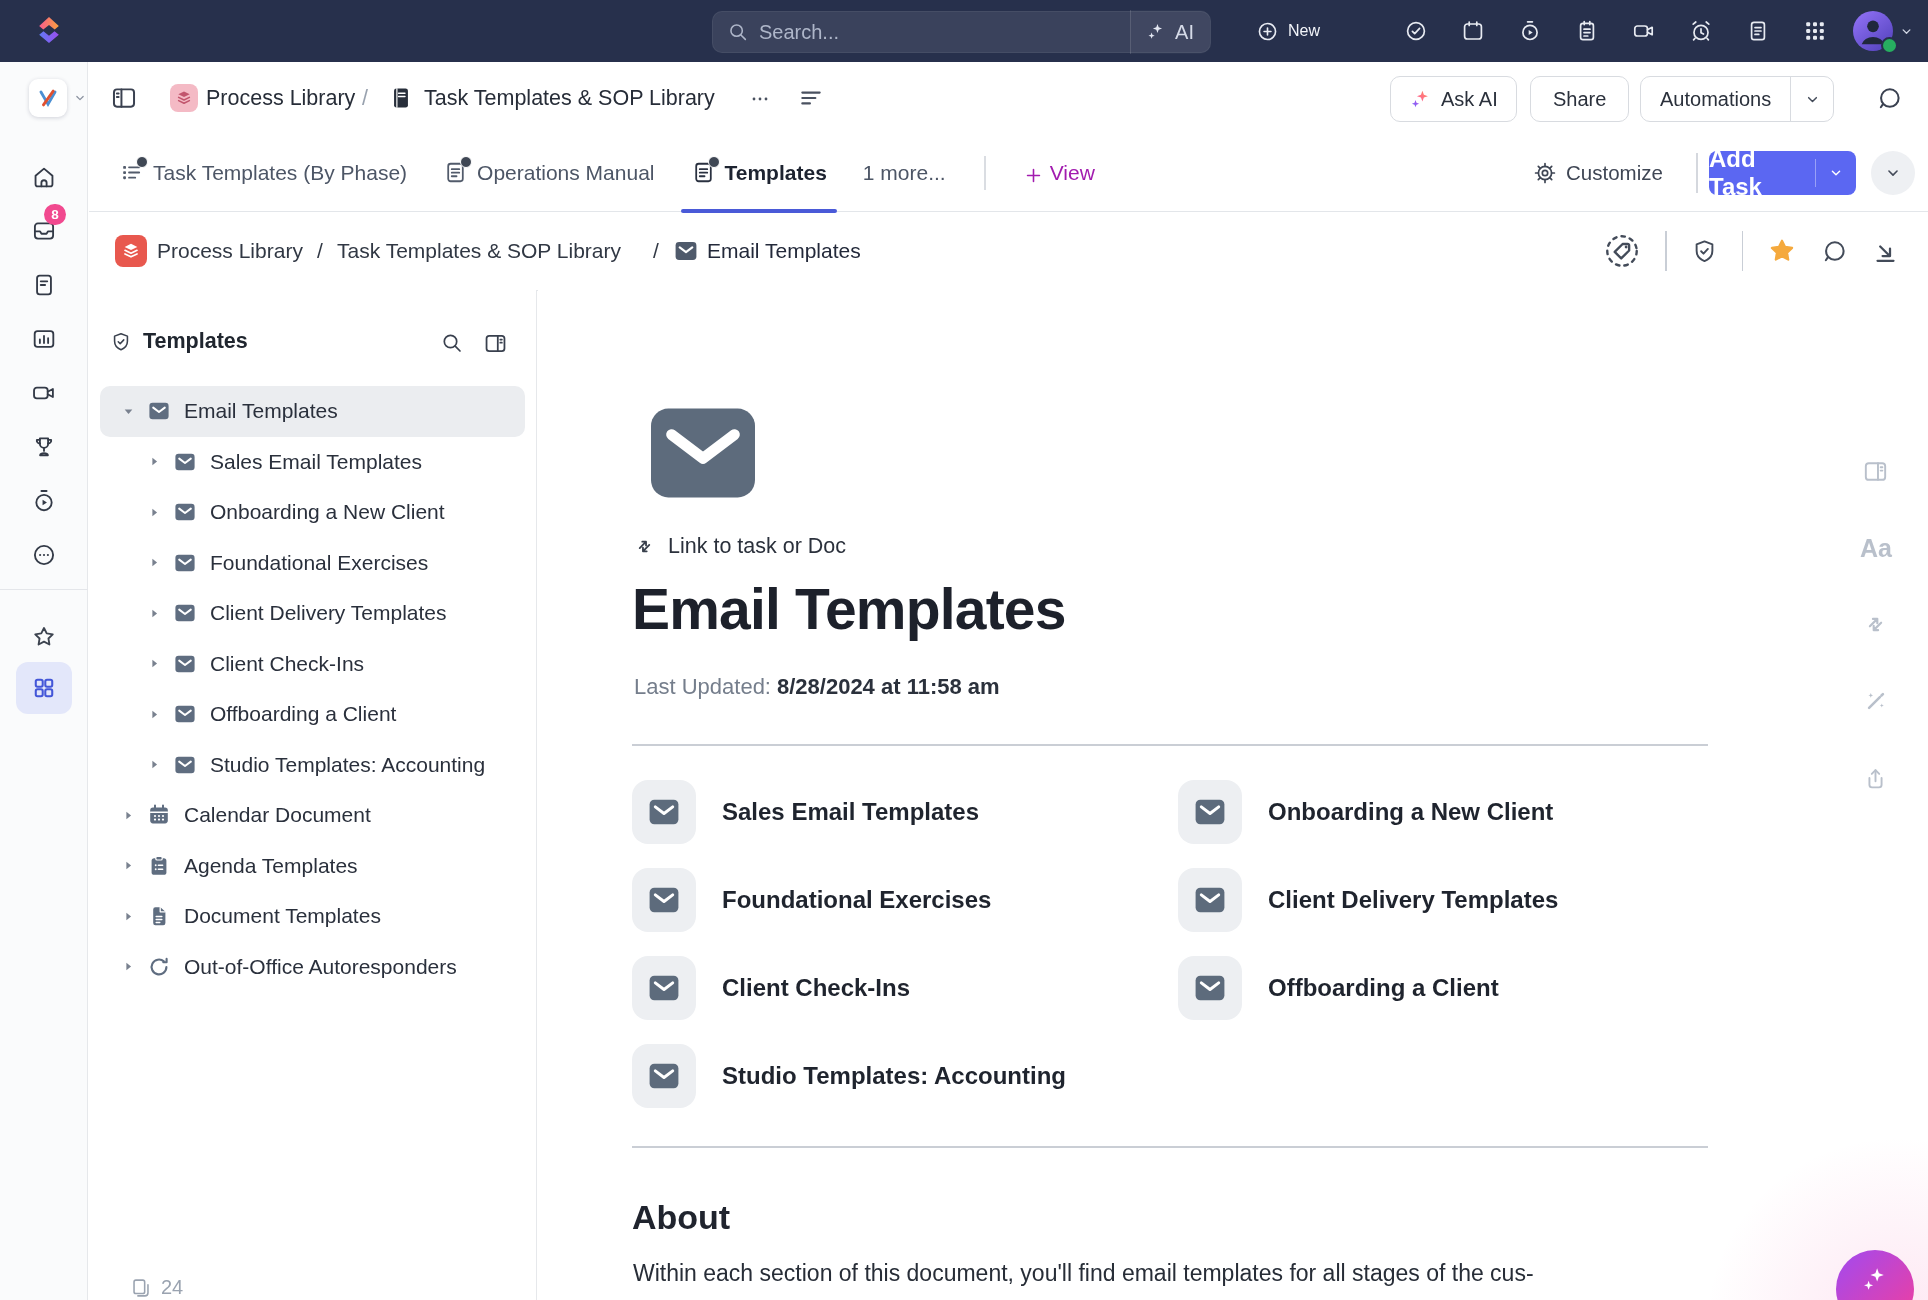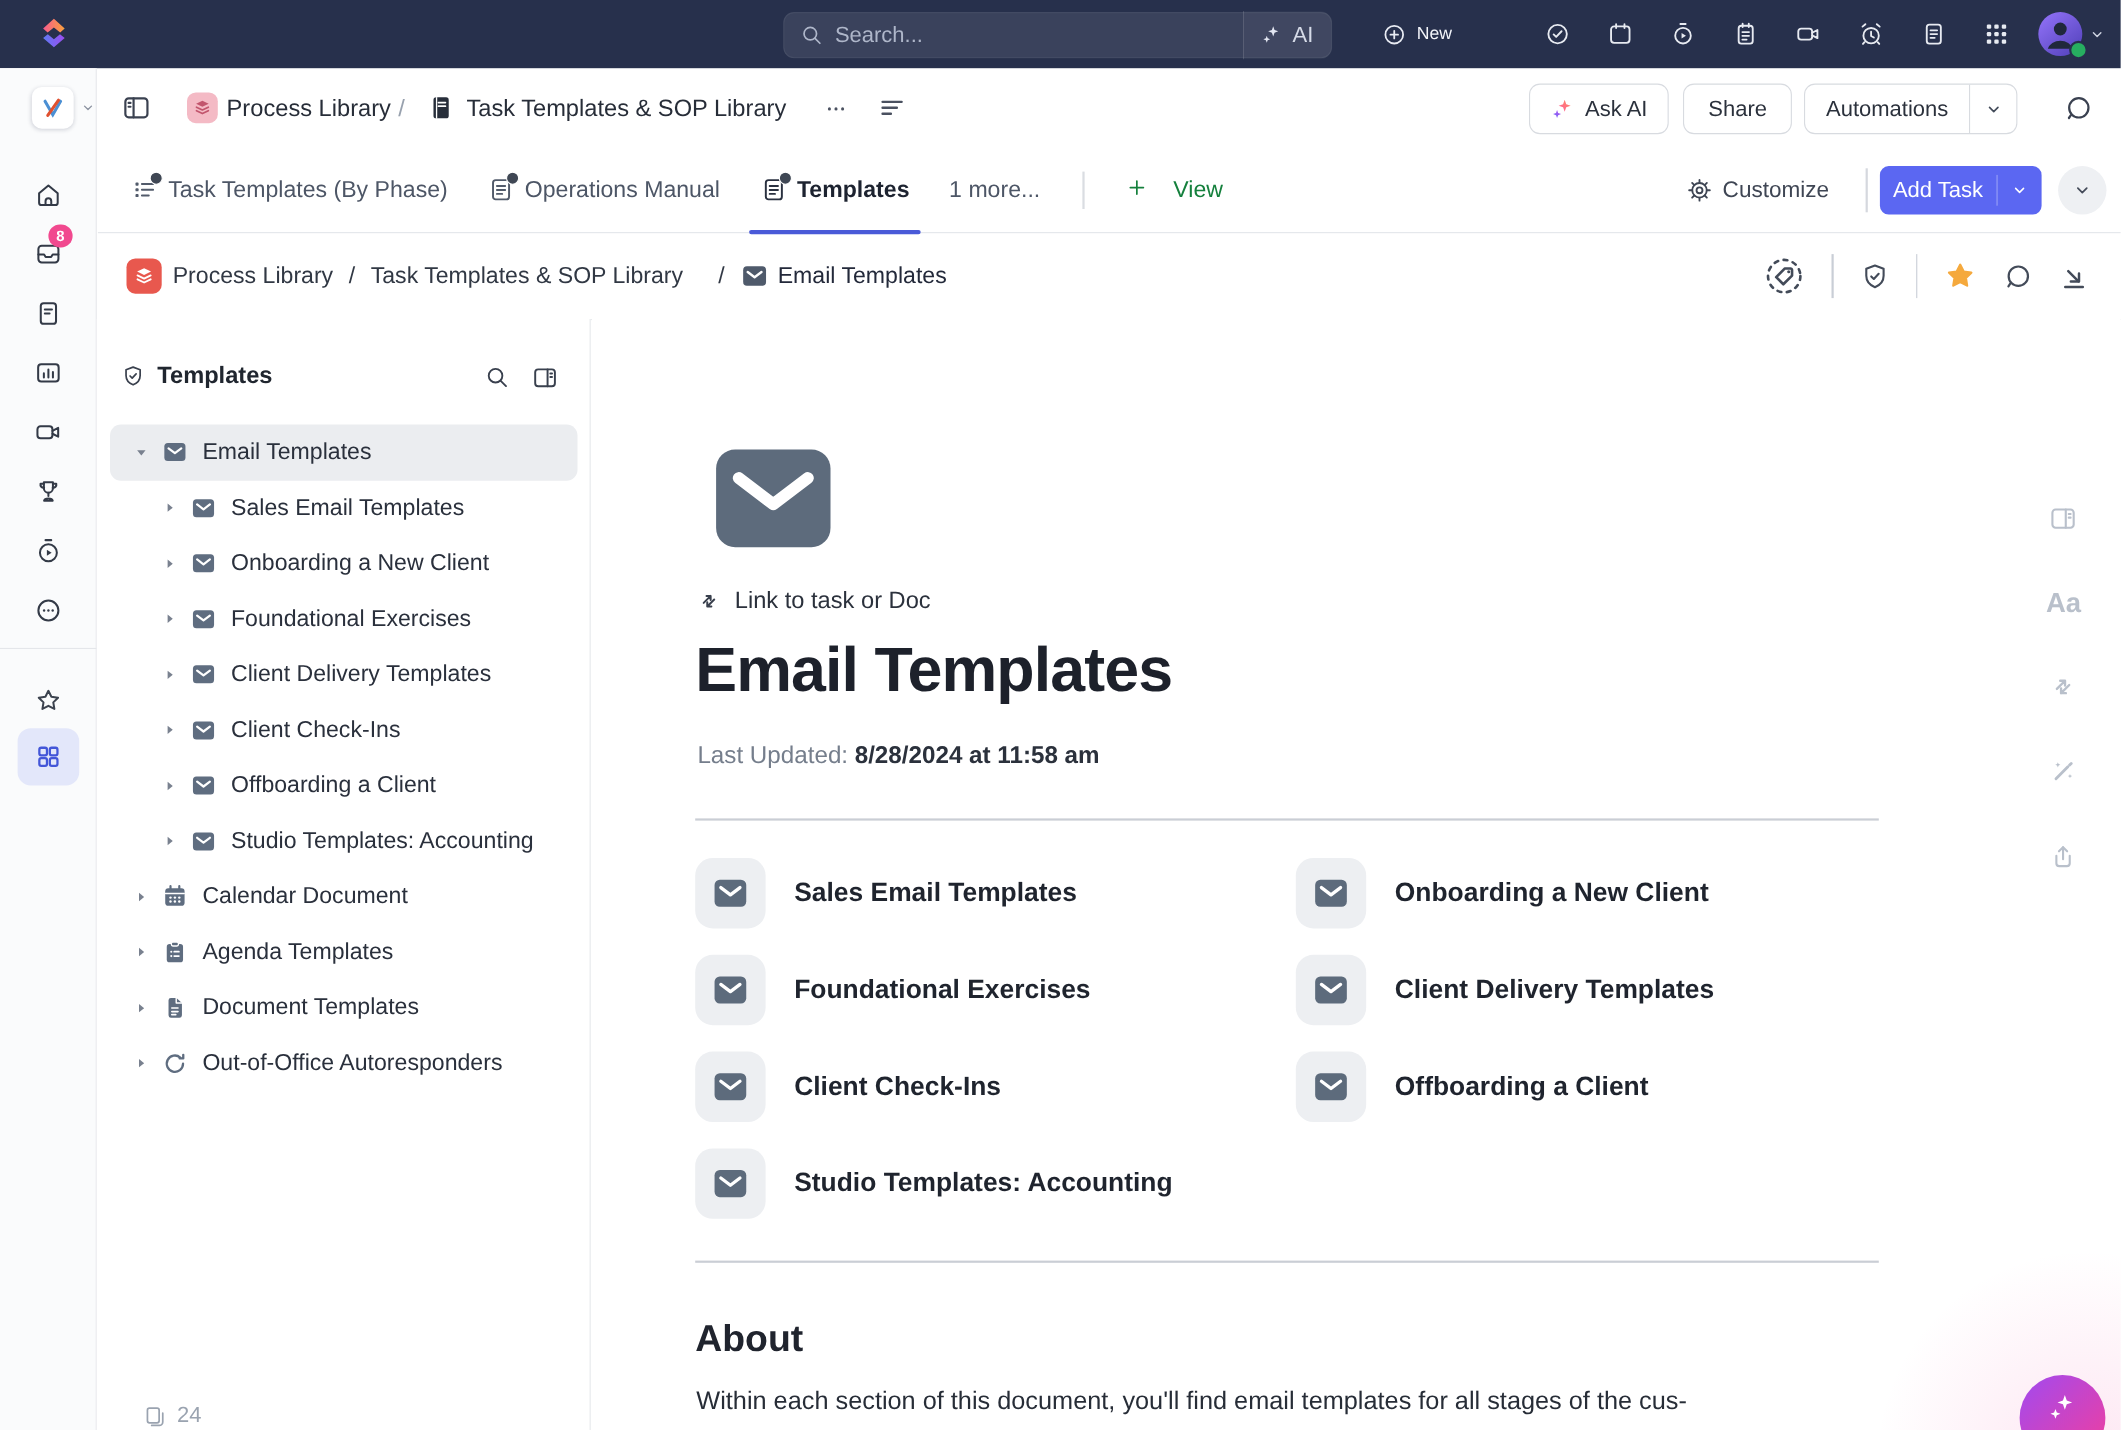--- a/index.html
+++ b/index.html
@@ -67,29 +67,29 @@
     font-size:21px;color:#4d5666;font-weight:500;}
   .tab .twrap{position:relative;width:25px;height:25px;color:#525b6b;}
   .tab .pin{position:absolute;right:-4px;top:-4px;width:10px;height:10px;border-radius:50%;
     background:#3f4754;border:1.5px solid #fff;}
   .tab.active{color:#1d2330;font-weight:700;}
   .tab.active .twrap{color:#2a3140;}
   .tab.active::after{content:"";position:absolute;left:-10px;right:-10px;bottom:-1px;height:4px;
     border-radius:3px;background:#4a5ad8;}
   #more-tabs{font-size:21px;color:#4d5666;margin-right:38px;}
   #tab-sep{width:2px;height:34px;background:#dadde2;margin-right:38px;}
-  #add-view{display:flex;align-items:flex-start;gap:24px;font-size:21px;color:#15803d;}
+  #add-view{display:flex;align-items:flex-end;gap:7px;font-size:21px;color:#a21caf;}
   #add-view .ic{width:19px;height:19px;}
   #customize{position:absolute;left:1444px;top:0;height:78px;display:flex;align-items:center;gap:9px;
     font-size:20.5px;color:#3f4654;}
   #customize .ic{width:24px;height:24px;}
   #r3-div{position:absolute;left:1607px;top:19px;width:1.5px;height:40px;background:#d5d8de;}
   #add-task{position:absolute;left:1620px;top:17px;width:147px;height:44px;border-radius:8px;
     background:#5b67f2;display:flex;align-items:stretch;color:#fff;}
-  #add-task .lab{flex:1;display:flex;align-items:center;justify-content:center;font-size:20px;font-weight:400;}
+  #add-task .lab{flex:1;display:flex;align-items:center;justify-content:center;font-size:24px;font-weight:700;}
   #add-task .vsep{width:1.5px;background:rgba(255,255,255,.38);margin:8px 0;}
   #add-task .chev{width:40px;display:flex;align-items:center;justify-content:center;}
   #add-task .chev .ic{width:16px;height:16px;}
   #collapse-btn{position:absolute;left:1782px;top:17px;width:44px;height:44px;border-radius:50%;
     background:#eef0f3;display:flex;align-items:center;justify-content:center;color:#444b59;}
   #collapse-btn .ic{width:18px;height:18px;}
 
   
   #row4{position:absolute;left:89px;top:212px;width:1839px;height:78px;border-bottom:1px solid #e3e6ea;}
   .sp-red{position:absolute;left:26px;top:23px;width:32px;height:32px;border-radius:8px;background:#e8584e;

